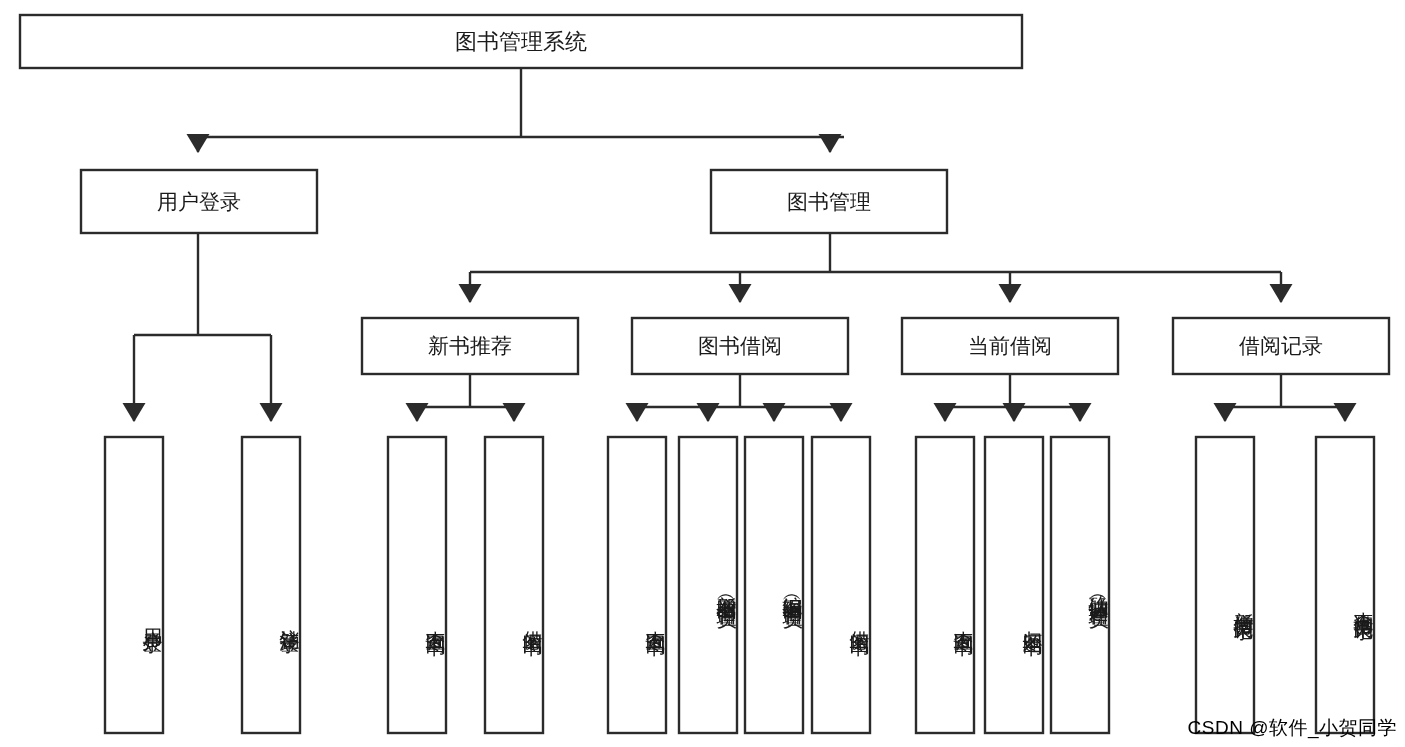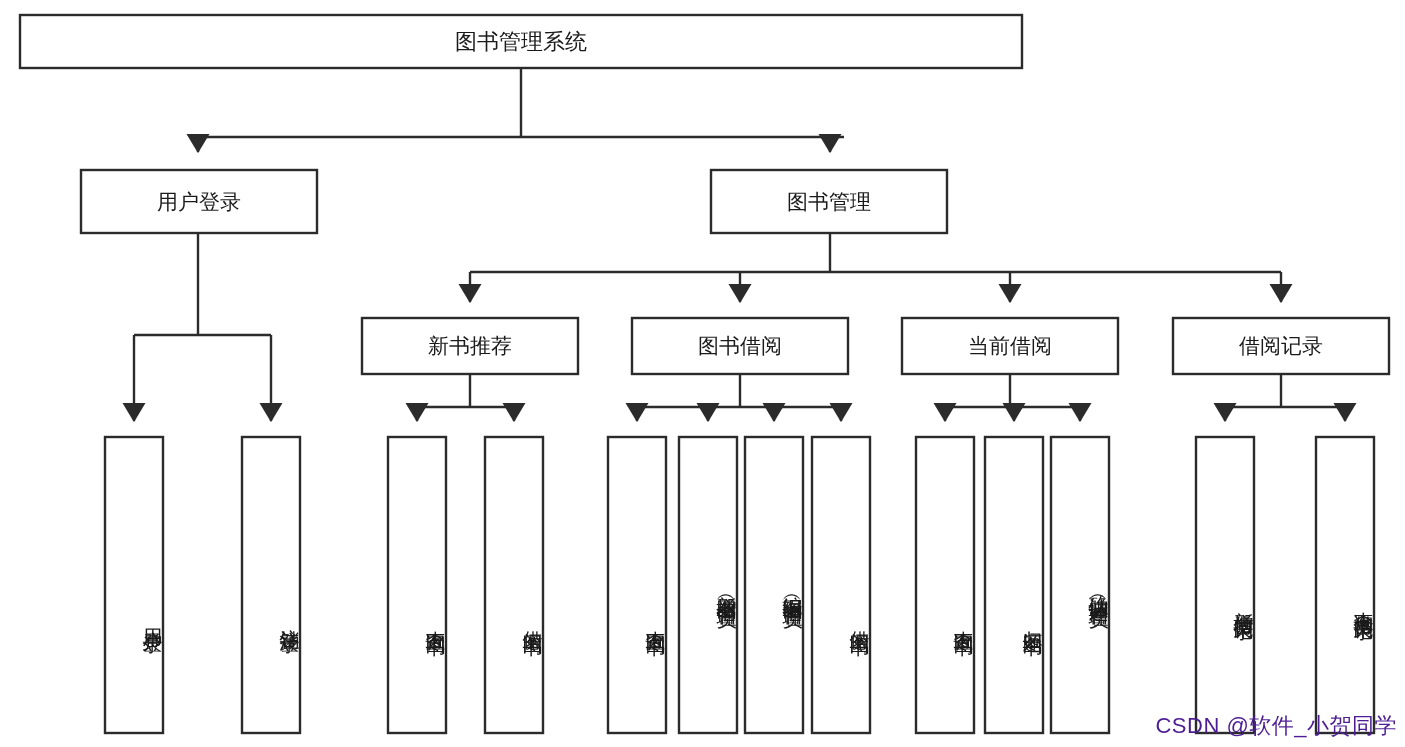--- a/index.html
+++ b/index.html
@@ -63,22 +63,22 @@
     color: #1a1a1a;
     letter-spacing: 2px;
     white-space: nowrap;
     pointer-events: none;
   }
   .watermark {
     position: absolute;
     right: 8px;
     bottom: 6px;
     font-family: "Liberation Sans", "DejaVu Sans", sans-serif;
-    font-size: 22px;
-    color: #4c1d95;
+    font-size: 19px;
+    color: #000000;
     letter-spacing: 0.5px;
     white-space: nowrap;
   }
 </style>
 </head>
 <body>
 
 <div id="diagram-root">
 
   <svg class="diagram" viewBox="0 0 1405 747">

